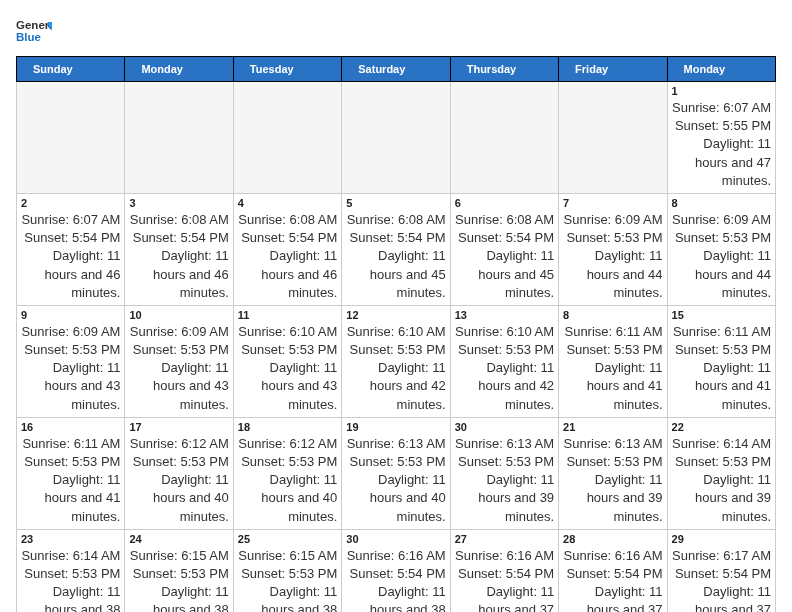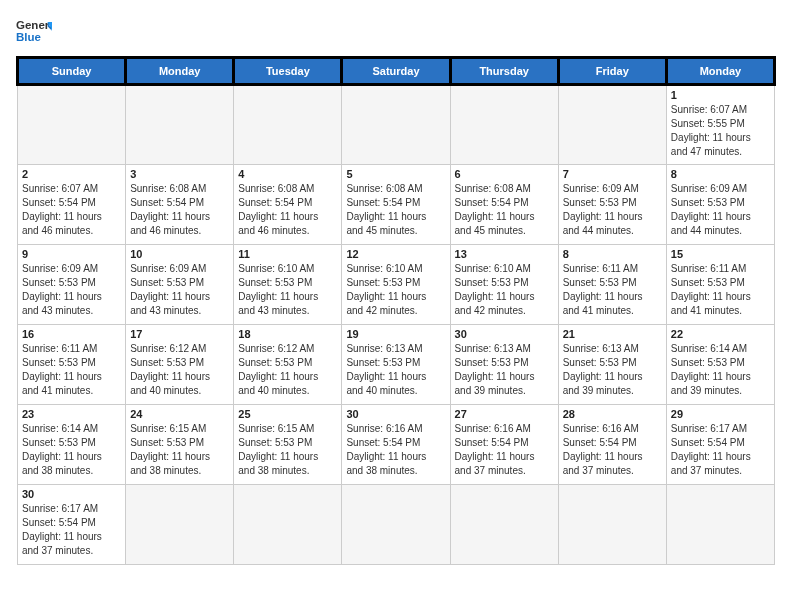--- a/index.html
+++ b/index.html
@@ -38,25 +38,25 @@
       color: #555;
     }
     .calendar {
       width: 100%;
       border-collapse: collapse;
       font-size: 10px;
     }
     .calendar th {
       background: #2a72c3;
       color: #fff;
-      text-align: center;
+      text-align: left;
       padding: 6px 16px;
       font-size: 11px;
       font-weight: bold;
-      border: 3px solid #000000;
+      border: 1px solid #000000;
     }
     .calendar td {
       border: 1px solid #ccc;
       vertical-align: top;
       padding: 3px 4px;
       background: #fff;
       width: 108px;
       min-height: 80px;
       height: 80px;
     }
@@ -67,22 +67,23 @@
       background: #f5f5f5;
     }
     .day-num {
       font-size: 11px;
       font-weight: bold;
       color: #222;
       margin-bottom: 2px;
     }
     .day-info {
       color: #333;
-      font-size: 10px;
+      font-size: 13px;
       line-height: 1.4;
+      text-align: right;
     }
   </style>
 </head>
 <body>
 
 <div class="header">
   <div class="logo">
     <svg class="logo-icon" viewBox="0 0 50 38">
       <text x="0" y="18" font-size="16" font-weight="bold" fill="#333" font-family="Arial">General</text>
       <text x="0" y="34" font-size="16" font-weight="bold" fill="#1a73c8" font-family="Arial">Blue</text>

